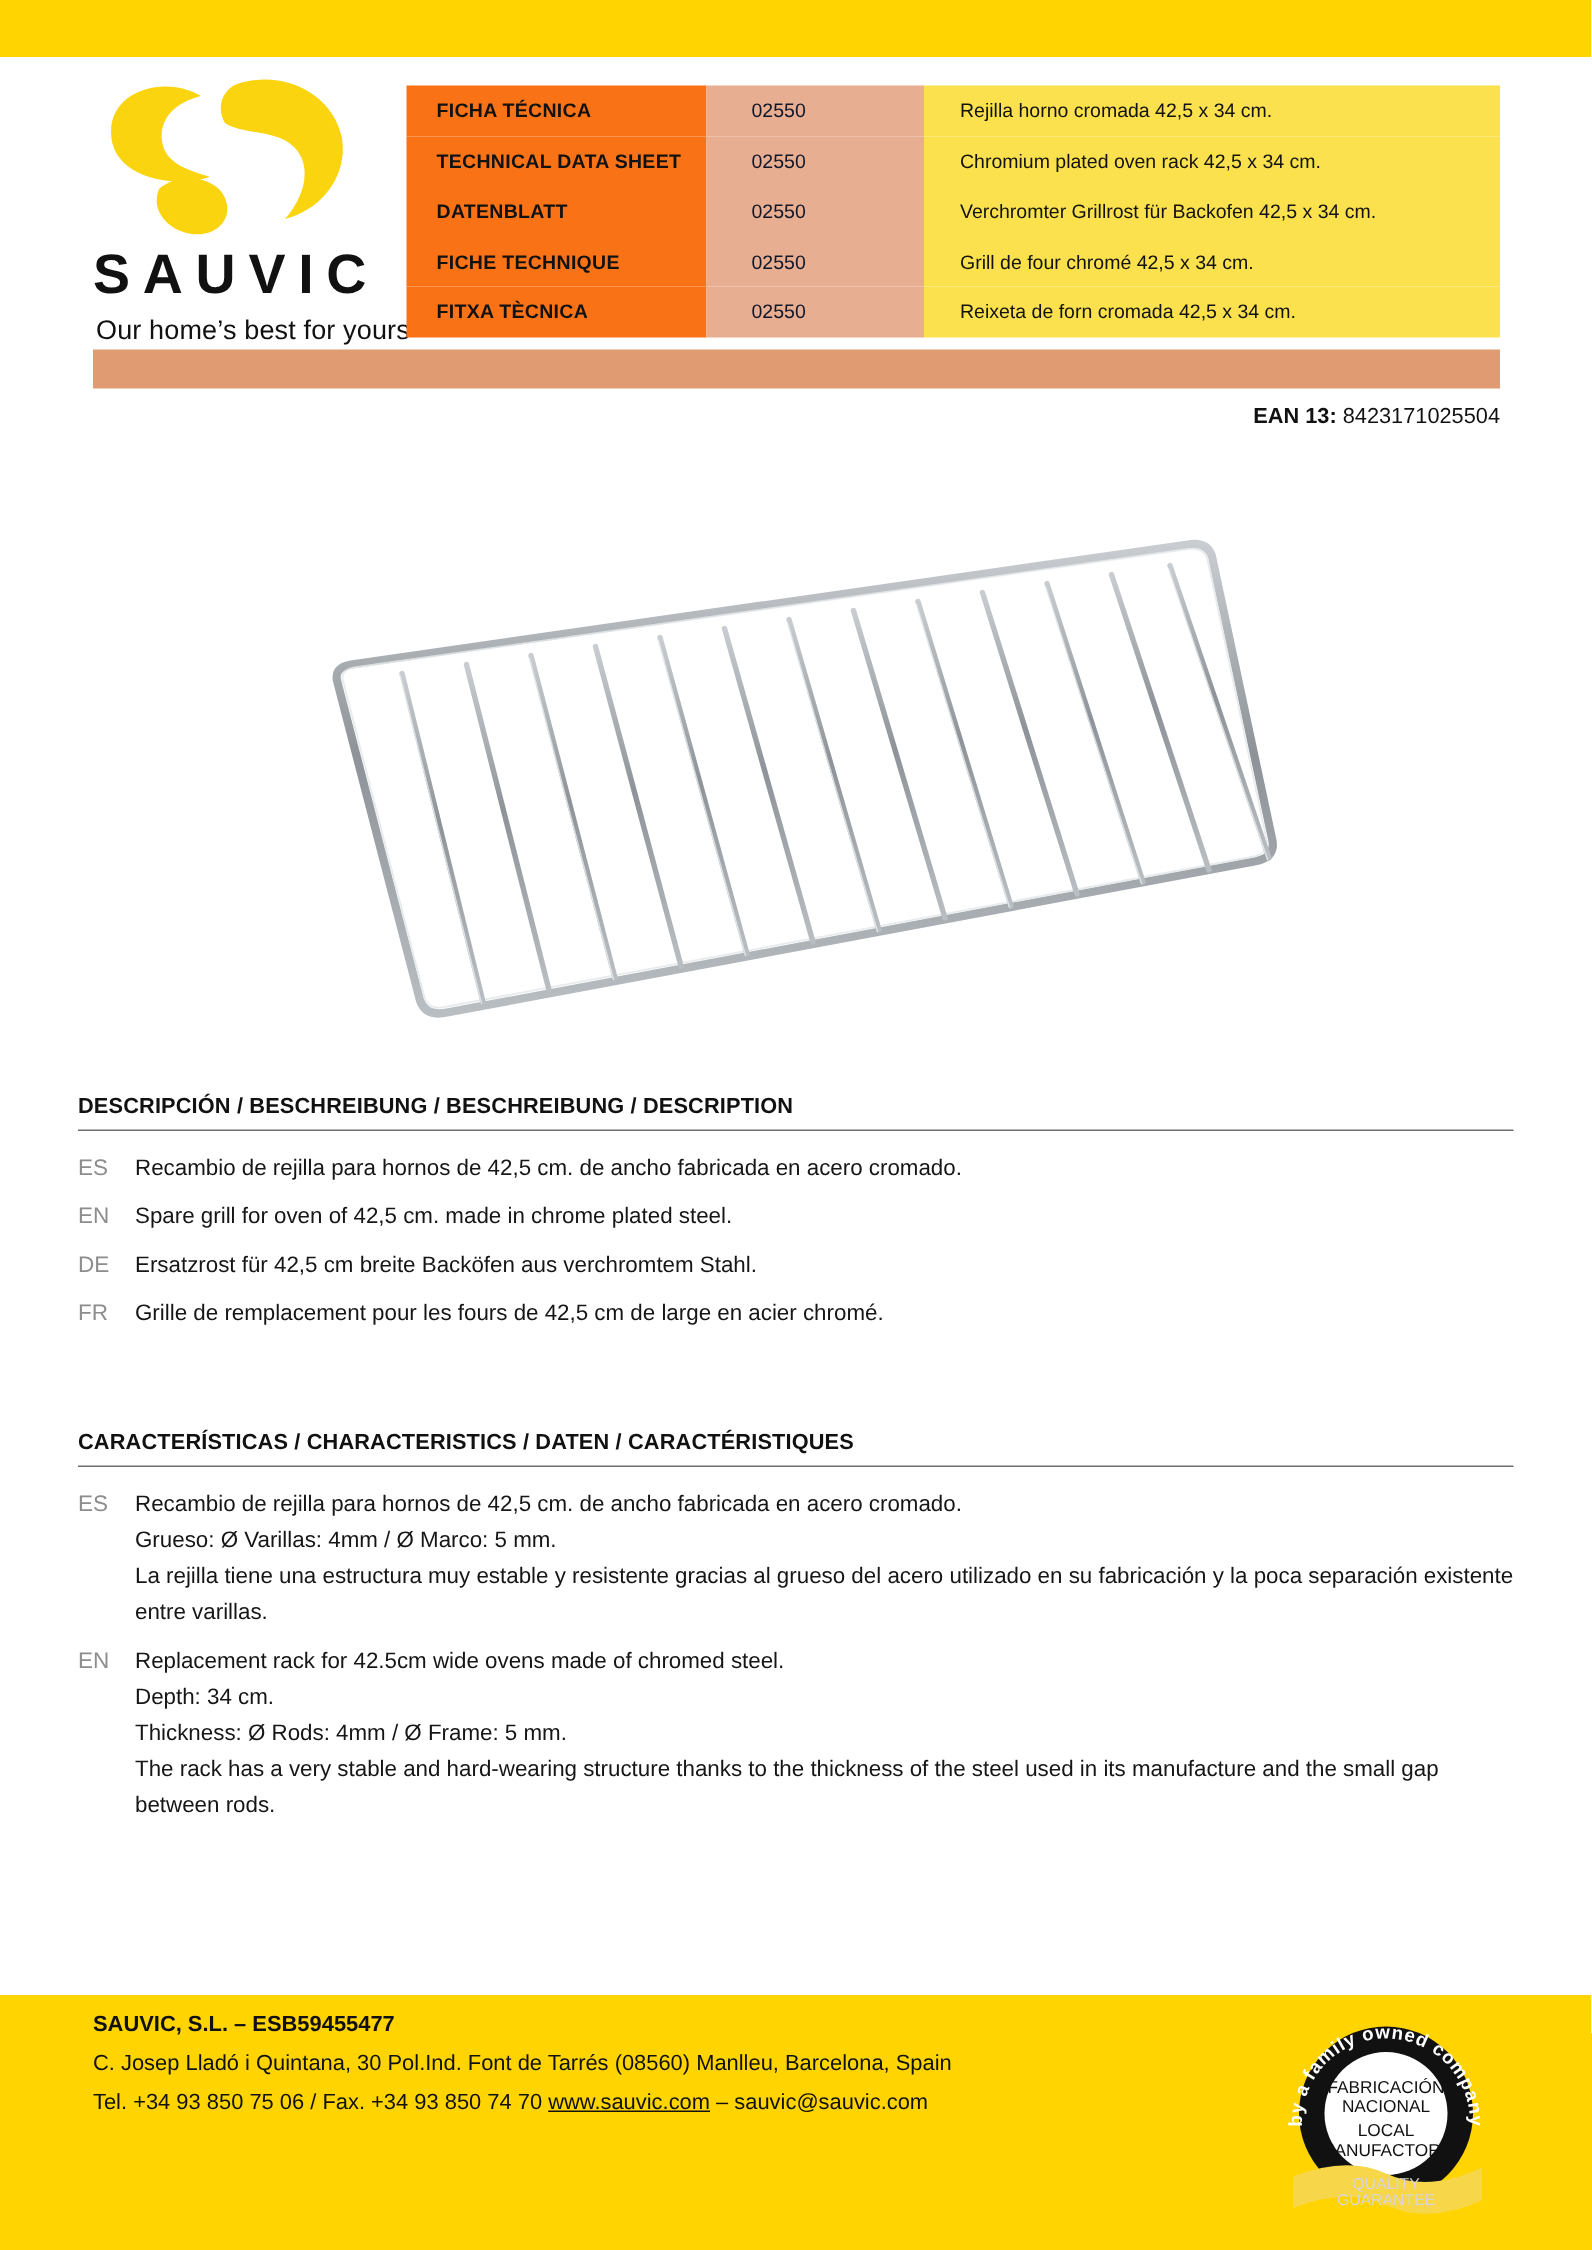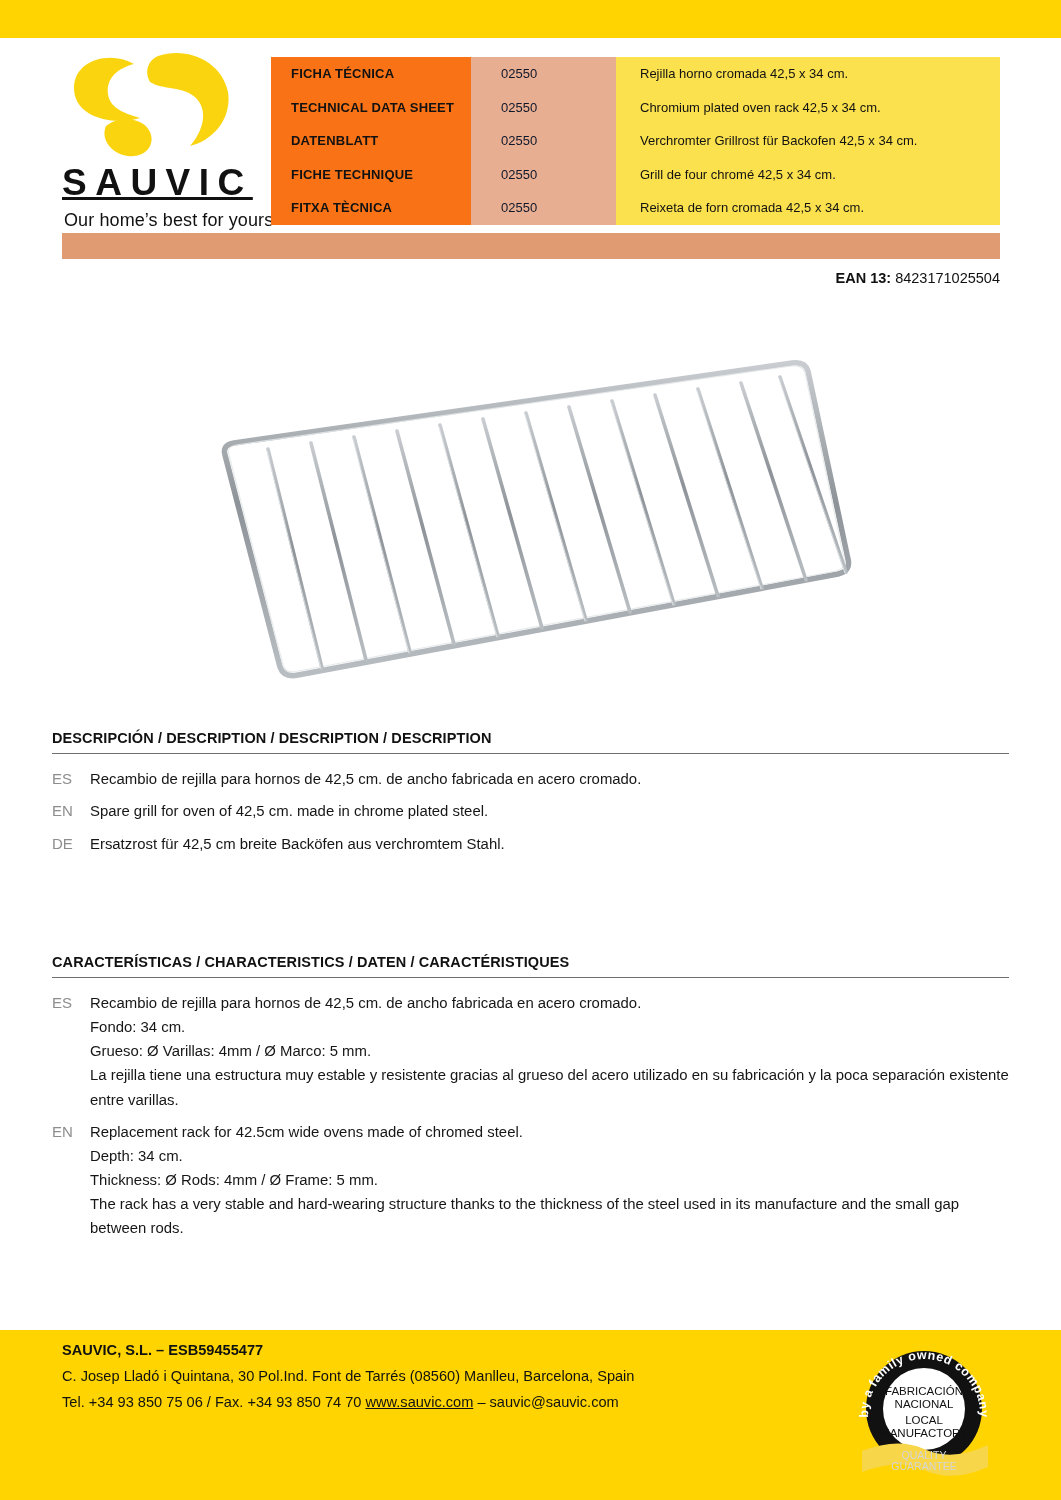--- a/index.html
+++ b/index.html
@@ -42,21 +42,20 @@
     color: #111;
   }
   .logo-word {
     position: absolute;
     left: 0; top: 116px;
     font-size: 37px;
     font-weight: 700;
     letter-spacing: 8.5px;
     color: #111;
     line-height: 1;
-    text-decoration: underline;
   }
   .logo-tag {
     position: absolute;
     left: 2px; top: 162px;
     font-size: 18px;
     color: #111;
     letter-spacing: 0.1px;
     white-space: nowrap;
   }
 
@@ -285,47 +284,50 @@
       <line x1="259" y1="82" x2="317" y2="292"></line>
       <line x1="345" y1="70" x2="405" y2="276"></line>
       <line x1="431" y1="58" x2="493" y2="260"></line>
       <line x1="517" y1="46" x2="581" y2="244"></line>
       <line x1="599" y1="34" x2="665" y2="228"></line>
     </g>
   </svg>
 </div>
 
 <div class="section sec-desc">
-  <div class="sec-title">DESCRIPCIÓN / DESCRIPTION / DESCRIPTION / DESCRIPTION</div>
+  <div class="sec-title">DESCRIPCIÓN / BESCHREIBUNG / BESCHREIBUNG / DESCRIPTION</div>
   <div class="sec-rule"></div>
   <div class="sec-body">
     <div class="lang-row">
       <div class="lang-code">ES</div>
       <div class="lang-text">Recambio de rejilla para hornos de 42,5 cm. de ancho fabricada en acero cromado.</div>
     </div>
     <div class="lang-row">
       <div class="lang-code">EN</div>
       <div class="lang-text">Spare grill for oven of 42,5 cm. made in chrome plated steel.</div>
     </div>
     <div class="lang-row">
       <div class="lang-code">DE</div>
       <div class="lang-text">Ersatzrost für 42,5 cm breite Backöfen aus verchromtem Stahl.</div>
+    </div>
+    <div class="lang-row">
+      <div class="lang-code">FR</div>
+      <div class="lang-text">Grille de remplacement pour les fours de 42,5 cm de large en acier chromé.</div>
     </div>
   </div>
 </div>
 
 <div class="section sec-char">
   <div class="sec-title">CARACTERÍSTICAS / CHARACTERISTICS / DATEN / CARACTÉRISTIQUES</div>
   <div class="sec-rule"></div>
   <div class="sec-body">
     <div class="lang-row">
       <div class="lang-code">ES</div>
       <div class="lang-text">
         <span class="sub">Recambio de rejilla para hornos de 42,5 cm. de ancho fabricada en acero cromado.</span>
-        <span class="sub">Fondo: 34 cm.</span>
         <span class="sub">Grueso: Ø Varillas: 4mm / Ø Marco: 5 mm.</span>
         <span class="sub">La rejilla tiene una estructura muy estable y resistente gracias al grueso del acero utilizado en su fabricación y la poca separación existente entre varillas.</span>
       </div>
     </div>
     <div class="lang-row">
       <div class="lang-code">EN</div>
       <div class="lang-text">
         <span class="sub">Replacement rack for 42.5cm wide ovens made of chromed steel.</span>
         <span class="sub">Depth: 34 cm.</span>
         <span class="sub">Thickness: Ø Rods: 4mm / Ø Frame: 5 mm.</span>

